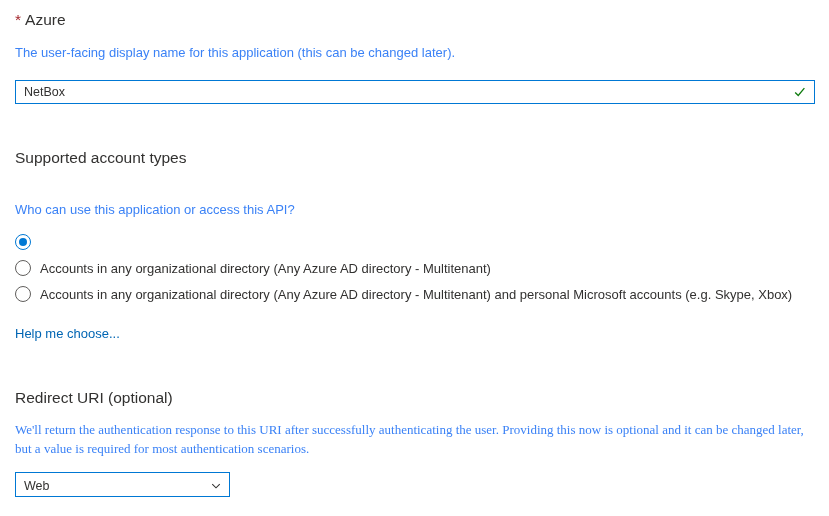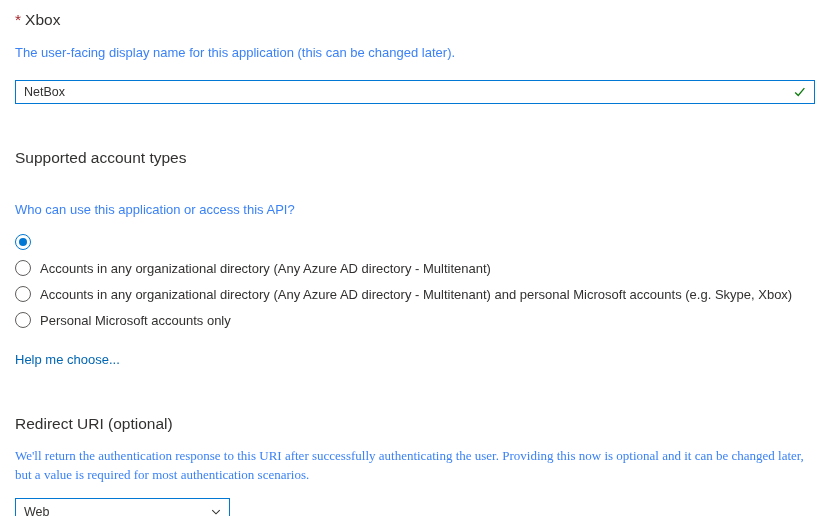--- a/index.html
+++ b/index.html
@@ -117,21 +117,21 @@
   .dropdown-value { font-size: 12.5px; color: #323130; }
   .uri-field { width: 425px; height: 25px; }
 </style>
 </head>
 <body>
 
 
 
 
 <div class="section-heading name-heading">
-  <span class="required">*</span><span>Xbox</span>
+  <span class="required">*</span><span>Azure</span>
 </div>
 
 <div class="desc name-desc">The user-facing display name for this application (this can be changed later).</div>
 
 <div class="textfield name-field">
   <input type="text" value="NetBox" style="">
   <span class="field-icon">
     <svg width="14" height="14" viewBox="0 0 16 16">
         <path d="M2.5 8.5l3.5 3.5 7-8.5" stroke="#107c10" fill="none" stroke-width="1.5"></path>
       </svg>
@@ -148,24 +148,20 @@
     <span class="radio selected"></span>
   </div>
   <div class="radio-row">
     <span class="radio"></span>
     <span class="radio-label">Accounts in any organizational directory (Any Azure AD directory - Multitenant)</span>
   </div>
   <div class="radio-row">
     <span class="radio"></span>
     <span class="radio-label">Accounts in any organizational directory (Any Azure AD directory - Multitenant) and personal Microsoft accounts (e.g. Skype, Xbox)</span>
   </div>
-  <div class="radio-row">
-    <span class="radio"></span>
-    <span class="radio-label">Personal Microsoft accounts only</span>
-  </div>
 </div>
 
 <a class="link">Help me choose...</a>
 
 
 <div class="section-heading redirect-heading">Redirect URI (optional)</div>
 
 <div class="desc redirect-desc">We'll return the authentication response to this URI after successfully authenticating the user. Providing this now is optional and it can be changed later, but a value is required for most authentication scenarios.</div>
 
 <div class="redirect-row">

